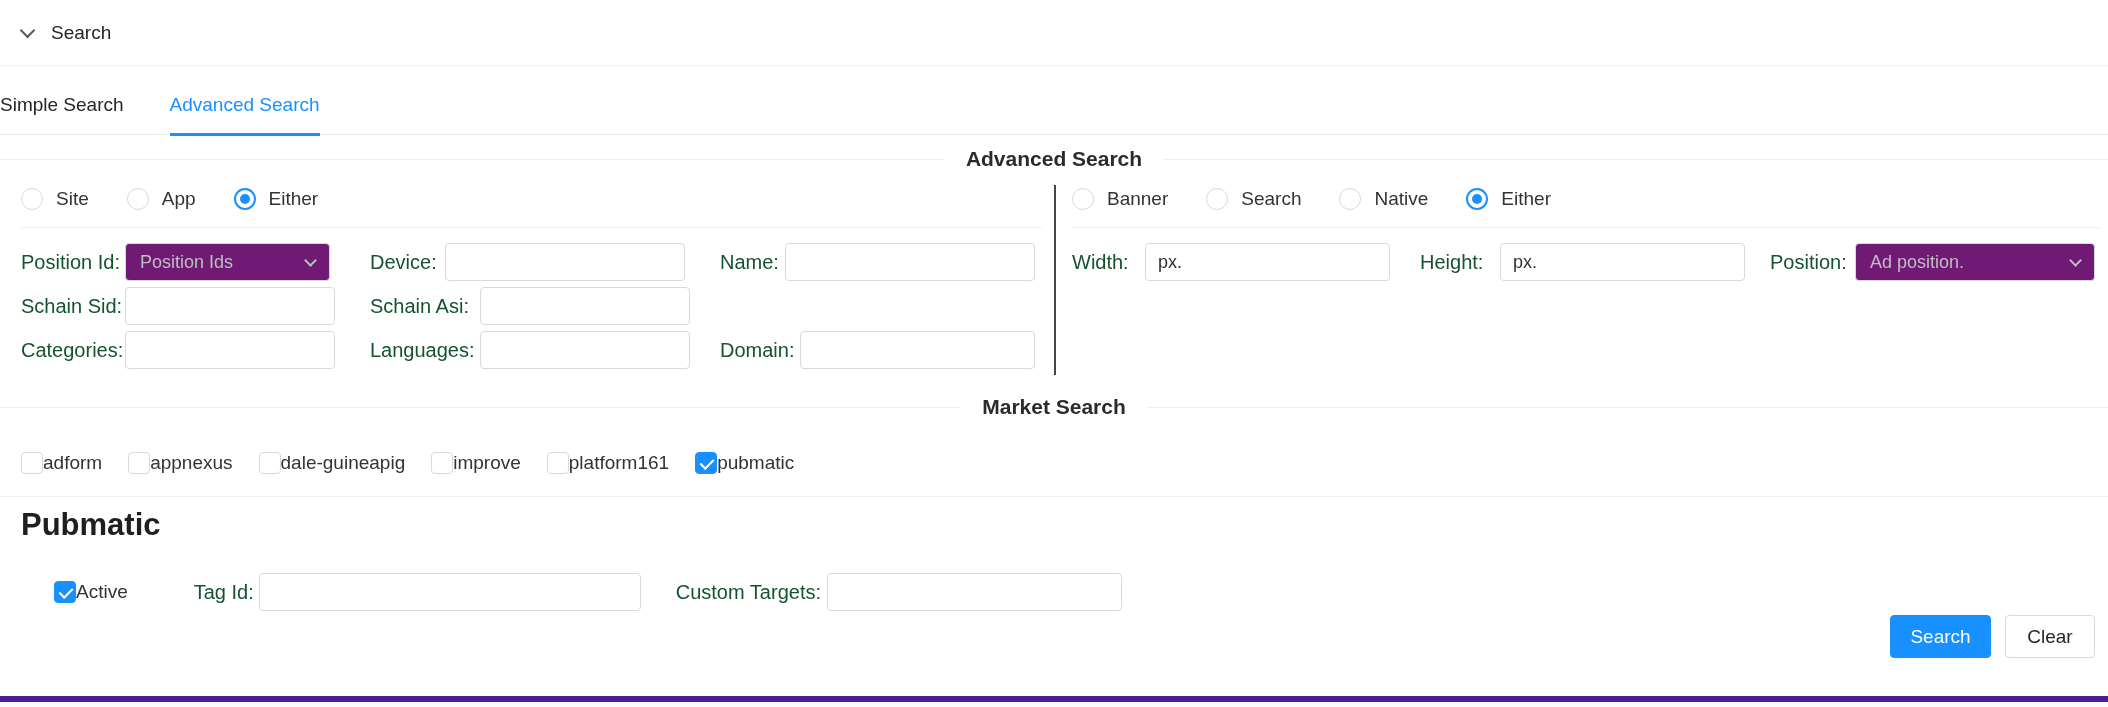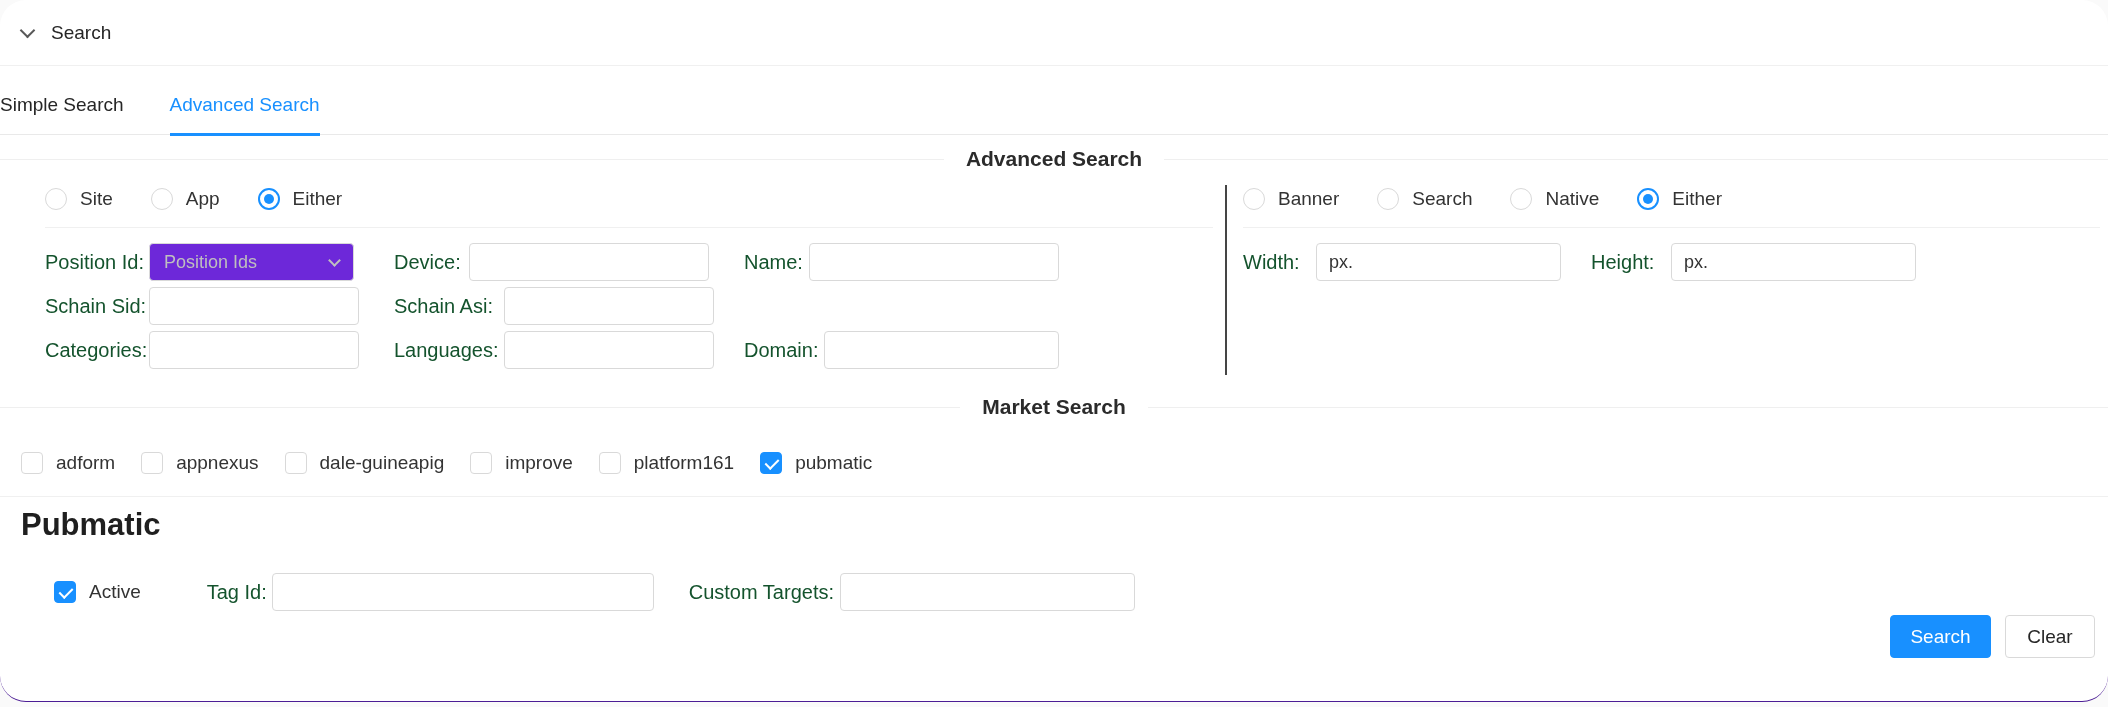--- a/index.html
+++ b/index.html
@@ -1,17 +1,17 @@
 <!DOCTYPE html>
 <html><head>
 <meta charset="utf-8">
 <style>
   * { box-sizing: border-box; margin: 0; padding: 0; }
   html,body { width: 2108px; height: 707px; background:#fafafa; font-family:"Liberation Sans", sans-serif; }
-  .panel { width:2108px; height:702px; background:#fff; border-bottom:1px solid #4c1d95; overflow:hidden;border-radius:26px; }
+  .panel { width:2108px; height:702px; background:#fff; border-bottom:6px solid #4c1d95; overflow:hidden; }
 
   
   .hdr { height:66px; display:flex; align-items:center; padding-left:22px; border-bottom:1px solid #f0f0f0; }
   .chev { width:11px; height:11px; border-left:2px solid #595959; border-bottom:2px solid #595959; transform:rotate(-45deg); margin-top:-5px; }
   .hdr-title { margin-left:18px; font-size:19px; color:#262626; }
 
   
   .tabs { display:flex; gap:46px; margin-top:28px; border-bottom:1px solid #e9e9e9; }
   .tab { font-size:19px; color:#262626; padding-bottom:17px; cursor:pointer; border-bottom:3px solid transparent; margin-bottom:-2px; }
   .tab.active { color:#1890ff; border-bottom-color:#1890ff; }
@@ -19,46 +19,46 @@
   
   .divider { display:flex; align-items:center; }
   .divider .dline { flex:1; height:1px; background:#efefef; }
   .divider .dtitle { padding:0 22px; font-size:21px; font-weight:bold; color:#2b2b2b; white-space:nowrap; }
   .div-adv { margin-top:12px; }
   .div-mkt { margin-top:20px; }
   .hr-plain { height:1px; background:#f0f0f0; border:none; }
 
   
   .twocol { display:flex; margin-top:14px; }
-  .col-left { width:1210px; padding-left:30px;margin-left:15px; }
+  .col-left { width:1054px; padding-left:21px; }
   .col-right { flex:1; border-left:2px solid #454545; padding-left:16px; }
   .subhr { height:1px; background:#f0f0f0; margin:14px 12px 15px 0; border:none; }
 
   
   .radio-row { display:flex; align-items:center; gap:38px; height:28px; }
   .radio-opt { display:flex; align-items:center; gap:13px; cursor:pointer; }
   .radio { width:22px; height:22px; border:1px solid #d9d9d9; border-radius:50%; background:#fff; position:relative; flex:none; }
   .radio.selected { border:2px solid #1890ff; }
   .radio.selected::after { content:""; position:absolute; left:50%; top:50%; width:10px; height:10px; margin:-5px 0 0 -5px; border-radius:50%; background:#1890ff; }
   .opt-label { font-size:19px; color:#333; }
 
   
   .frow { display:flex; align-items:center; height:38px; margin-bottom:6px; }
   .fg { display:flex; align-items:center; }
   .flabel { font-size:20px; color:#14532d; white-space:nowrap; }
   .inp { height:38px; border:1px solid #d9d9d9; border-radius:4px; background:#fff; font-size:18px; color:#333;
          padding:0 12px; font-family:"Liberation Sans",sans-serif; outline:none; }
-  .sel { height:38px; border:1px solid #d9d9d9; border-radius:4px; background:#6d28d9; display:flex; align-items:center;
+  .sel { height:38px; border:1px solid #d9d9d9; border-radius:4px; background:#701a75; display:flex; align-items:center;
          justify-content:space-between; padding:0 14px; cursor:pointer; }
   .sel .ph { font-size:18px; color:#bfbfbf; }
   .sel-chev { width:9px; height:9px; border-left:2px solid #bfbfbf; border-bottom:2px solid #bfbfbf; transform:rotate(-45deg); margin-top:-4px; }
 
   
   .cb-row { display:flex; align-items:center; gap:26px; margin-top:30px; padding-left:21px; height:28px; }
-  .cb-opt { display:flex; align-items:center; gap:13px; cursor:pointer; }
+  .cb-opt { display:flex; align-items:center; cursor:pointer; }
   .cb { width:22px; height:22px; border:1px solid #d9d9d9; border-radius:4px; background:#fff; position:relative; flex:none; }
   .cb.checked { background:#1890ff; border-color:#1890ff; }
   .cb.checked::after { content:""; position:absolute; left:7px; top:3px; width:6px; height:11px;
         border-right:2.5px solid #fff; border-bottom:2.5px solid #fff; transform:rotate(45deg); }
 
   .pre-pub-hr { margin-top:19px; }
   .pub-title { margin:10px 0 0 21px; font-size:31px; font-weight:bold; color:#1f1f1f; }
 
   .pub-row { display:flex; align-items:center; height:38px; margin-top:30px; padding-left:42px;margin-left:12px; }
 
@@ -176,20 +176,27 @@
 
       <div class="frow">
         <div class="fg">
           <span class="flabel" style="width:73px">Width:</span>
           <input class="inp" style="width: 245px;" value="px.">
         </div>
         <div class="fg" style="margin-left:30px">
           <span class="flabel" style="width:80px">Height:</span>
           <input class="inp" style="width: 245px;" value="px.">
         </div>
+        <div class="fg" style="margin-left:25px">
+          <span class="flabel" style="width:85px">Position:</span>
+          <div class="sel" style="width:240px">
+            <span class="ph">Ad position.</span>
+            <span class="sel-chev"></span>
+          </div>
+        </div>
       </div>
     </div>
   </div>
 
   <div class="divider div-mkt">
     <span class="dline"></span>
     <span class="dtitle">Market Search</span>
     <span class="dline"></span>
   </div>
 

